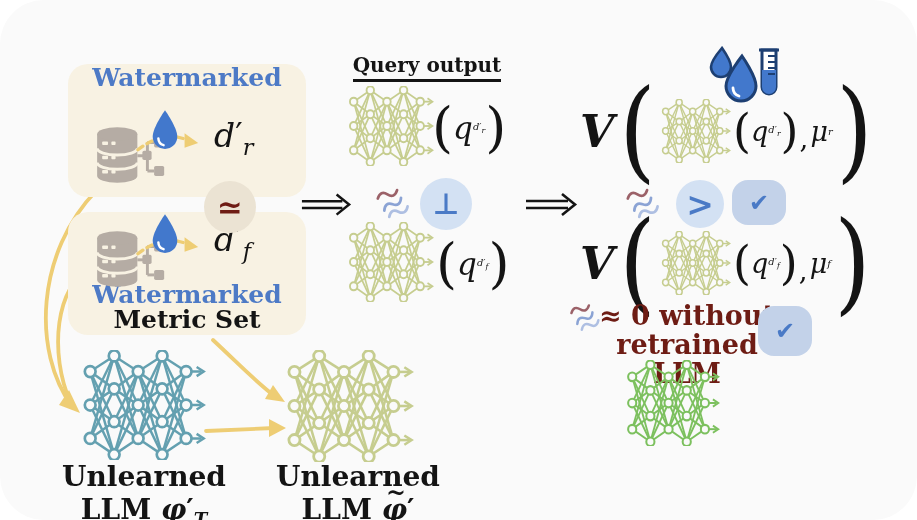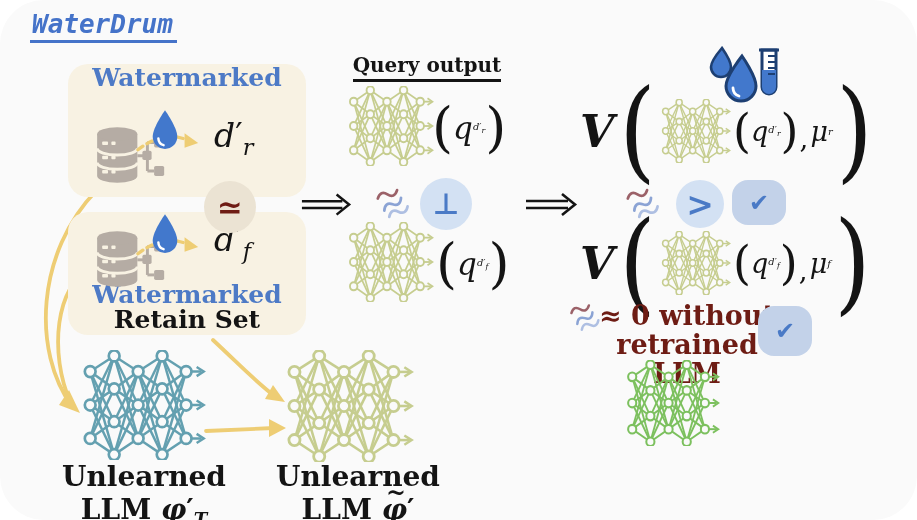--- a/index.html
+++ b/index.html
@@ -116,21 +116,20 @@
       <path d="M 213 340 C 243 368, 258 384, 276 397"></path>
       <path d="M 206 431 C 232 430, 254 429, 274 428"></path>
     </g>
     <g fill="var(--yellow)">
       <polygon points="80,413 59,405 69,390"></polygon>
       <polygon points="285,402 265,399 273,385"></polygon>
       <polygon points="286,428 269,419 269,437"></polygon>
     </g>
   </svg>
 
-  <div class="abs fig-title">WaterDrum</div>
 
   <div class="abs set-box retain-box">
     <div class="set-line blue-line" style="top:1px">Watermarked</div>
     <div class="cluster" style="left:22px;top:48px">
       <span class="db-icon">
           <svg viewBox="0 0 100 74" style="width:100%;height:100%;display:block">
     <path d="M6 12 V62 a24 8 0 0 0 48 0 V12" fill="#b5aca4"></path>
     <ellipse cx="30" cy="12" rx="24" ry="8" fill="#b5aca4"></ellipse>
     <path d="M6 29 a24 8 0 0 0 48 0" fill="none" stroke="#f8f2e3" stroke-width="3.5"></path>
     <path d="M6 46 a24 8 0 0 0 48 0" fill="none" stroke="#f8f2e3" stroke-width="3.5"></path>
@@ -208,21 +207,21 @@
         </span>
       <span class="drop-icon">
           <svg viewBox="0 0 36 48" style="width:100%;height:100%;display:block">
     <path d="M18 2 C18 2 5 20 5 30 a13 13 0 0 0 26 0 C31 20 18 2 18 2 Z" fill="#4278cc"></path>
     <path d="M11 32 a7.5 7.5 0 0 0 5.5 7" fill="none" stroke="#ffffff" stroke-width="2.6" stroke-linecap="round"></path>
           </svg>
         </span>
       <span class="dlabel"><i>d</i><span class="pr">′</span><sub>f</sub></span>
     </div>
     <div class="set-line blue-line" style="top:70px">Watermarked</div>
-    <div class="set-line black-line" style="top:95px">Retain Set</div>
+    <div class="set-line black-line" style="top:95px">Metric Set</div>
   </div>
 
   <div class="abs rel-circle sim-circle">
     <span>≃</span>
   </div>
 
   <span class="abs darrow darrow1">
       <svg viewBox="0 0 54 26" style="width:100%;height:100%;display:block">
     <g stroke="#141414" stroke-width="2.6" fill="none">
       <path d="M2 9 H44"></path>

